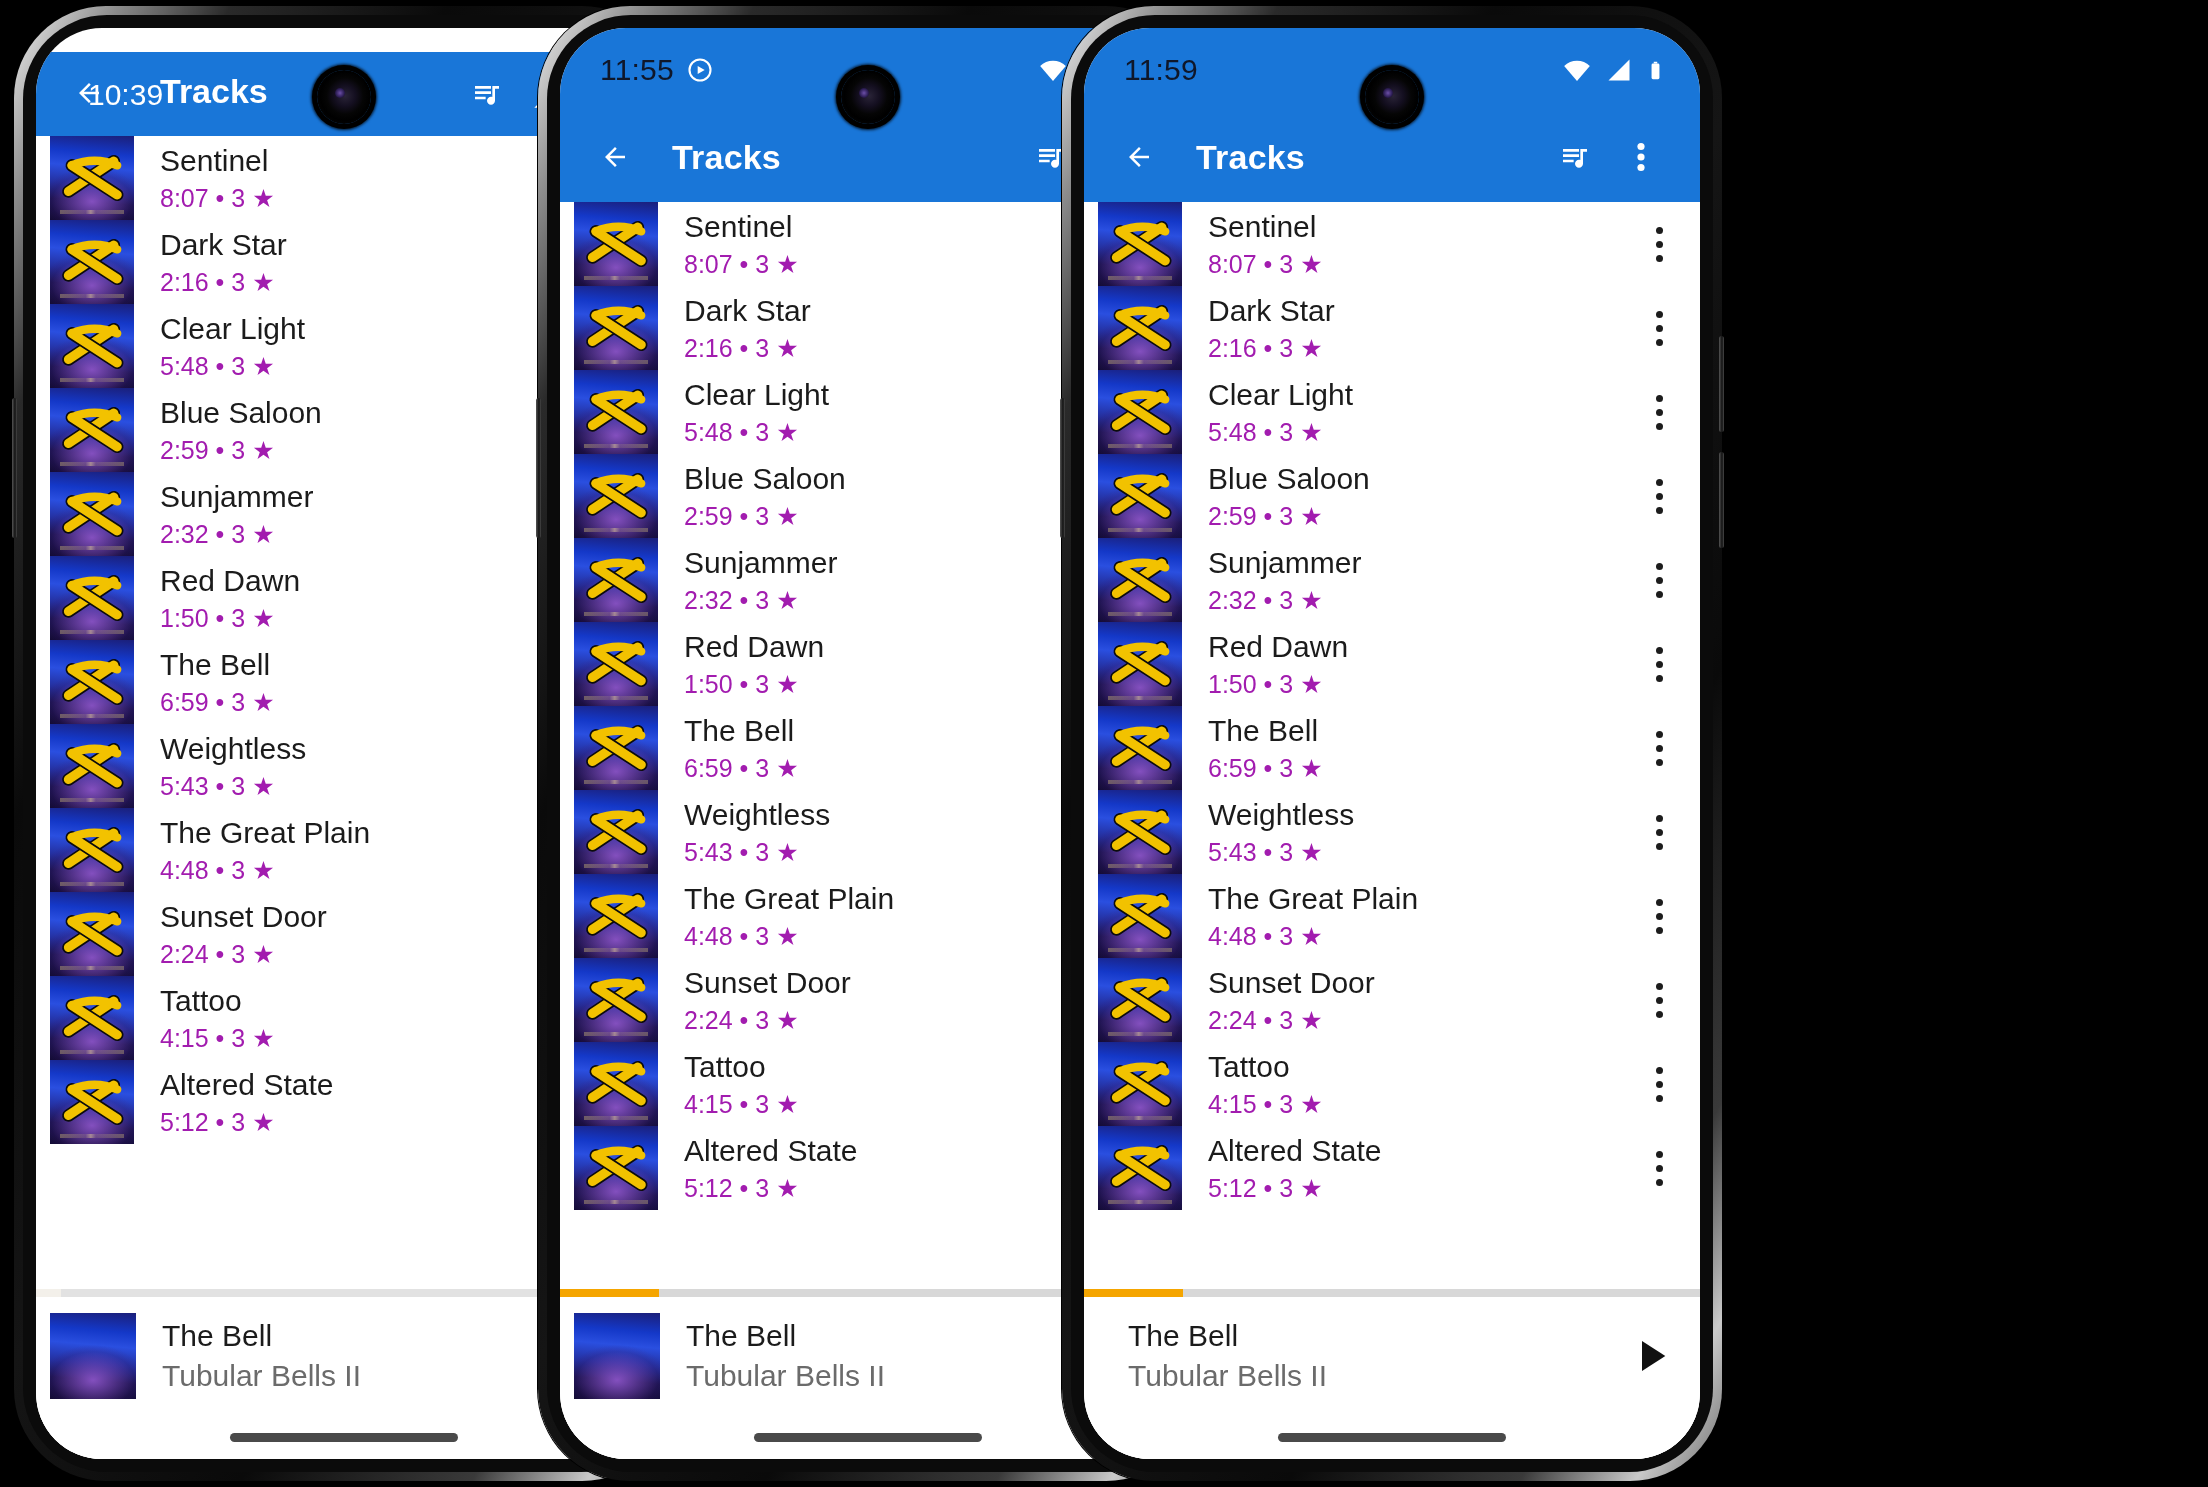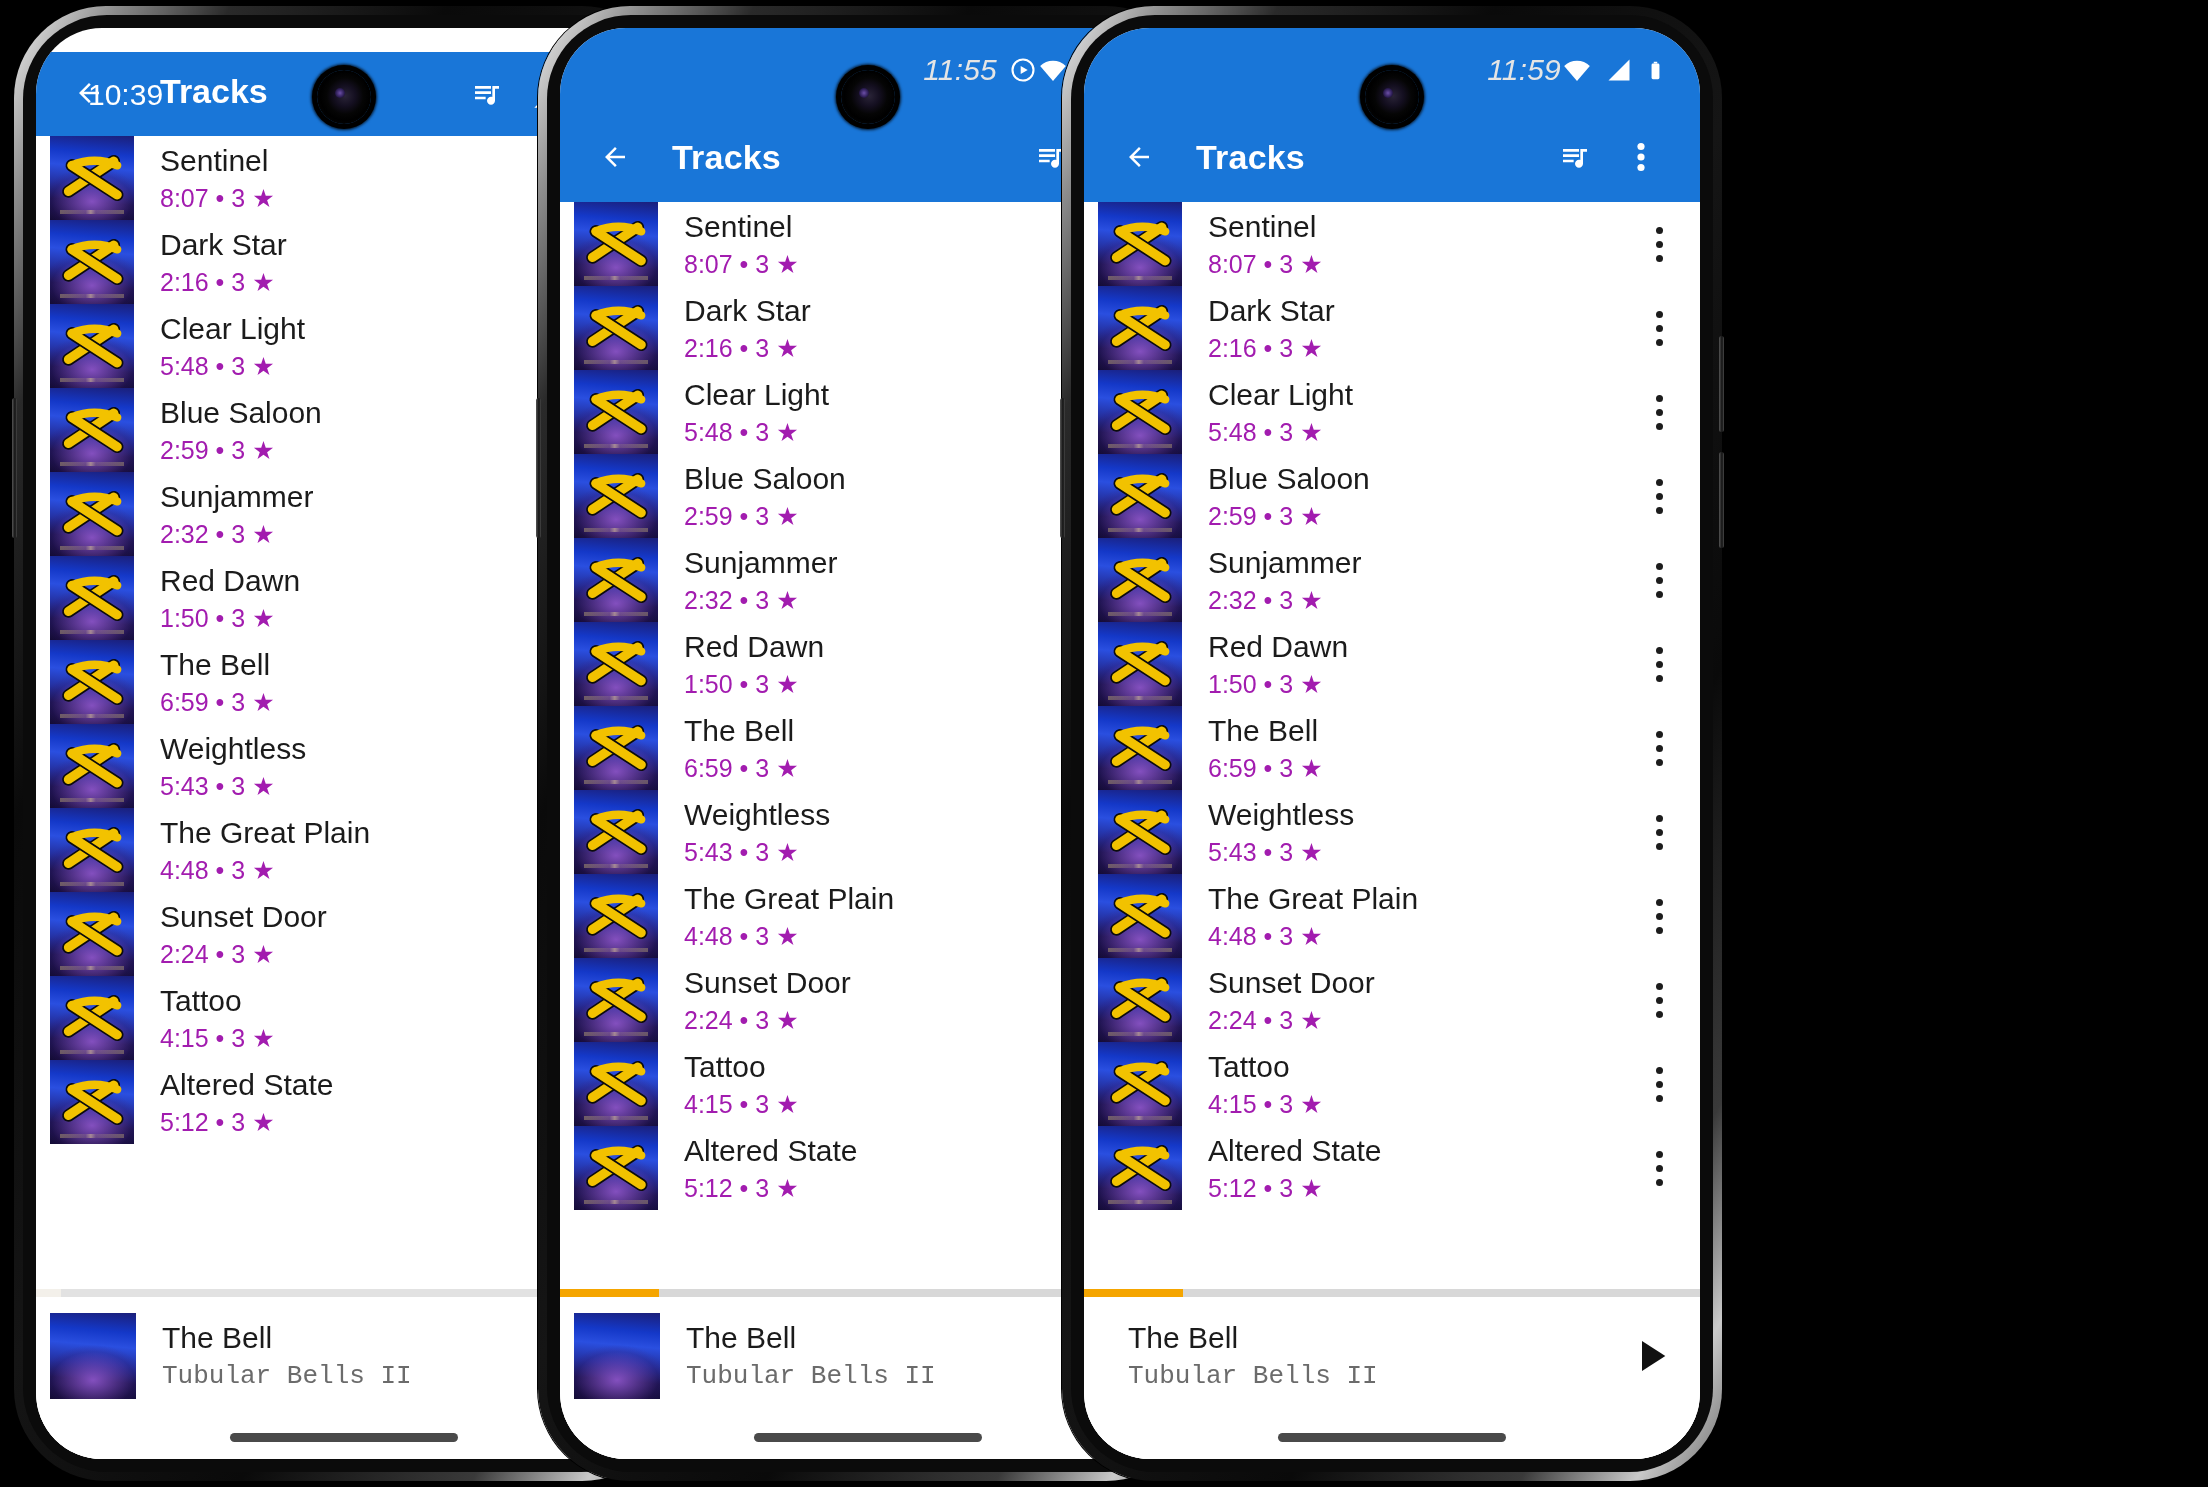--- a/index.html
+++ b/index.html
@@ -36,22 +36,22 @@
 
   
   .btn-side { position:absolute; background:linear-gradient(90deg,#555,#111 60%,#4a4a4a); border-radius:3px; }
   .btn-vol-up { right:-2px; top:330px; width:5px; height:96px; }
   .btn-vol-dn { right:-2px; top:446px; width:5px; height:96px; }
   .btn-pwr    { left:-2px; top:392px; width:5px; height:140px; }
 
   
   .statusbar {
     position:relative; height:84px; background:#1976d8;
-    display:flex; align-items:center; justify-content:flex-end;
-    padding:0 34px 0 40px; color:#e5e5e5;font-style:italic;
+    display:flex; align-items:center; justify-content:space-between;
+    padding:0 34px 0 40px; color:#0f172a;
   }
   .st-time { font-size:30px; letter-spacing:.2px; display:flex; align-items:center; gap:12px; }
   .st-icons { display:flex; align-items:center; gap:11px; }
 
   
   .camera {
     position:absolute; top:42px; left:50%; transform:translateX(-50%);
     width:54px; height:54px; border-radius:50%;
     background:radial-gradient(circle at 52% 48%, #2a2438 0%, #140f20 26%, #050505 46%, #000 62%, #0d0d0d 100%);
     box-shadow:0 0 0 5px #000, 0 0 3px 6px rgba(0,0,0,.85);
@@ -108,21 +108,21 @@
   
   .miniwrap { position:absolute; left:0; right:0; bottom:0; background:#fff; }
   .progress { height:8px; background:#d8d8d8; position:relative; }
   .progress .fill { position:absolute; left:0; top:0; bottom:0; background:#f5a500; }
   .progress.faint .fill { background:#f3f0ea; }
   .progress.faint { background:#e2e2e2; }
   .mini { display:flex; align-items:center; height:118px; padding-left:14px; }
   .mini .mart { width:86px; height:86px; flex:none; position:relative; overflow:hidden; }
   .mini .mtext { flex:1; padding-left:26px; }
   .mini .mtitle { font-size:30px; color:#1b1b1b; }
-  .mini .martist { font-size:26px; color:#6b6b6b; margin-top:6px;font-family:Liberation Mono, monospace; }
+  .mini .martist { font-size:30px; color:#6b6b6b; margin-top:6px; }
   .mini .play { width:96px; flex:none; display:flex; align-items:center; justify-content:center; }
   .mini.nopad { padding-left:44px; }
 
   .gesture {
     height:44px; display:flex; align-items:center; justify-content:center; background:#fff;
   }
   .gesture .pill { width:228px; height:9px; border-radius:6px; background:#4a4a4a; }
 </style>
 </head>
 <body>

